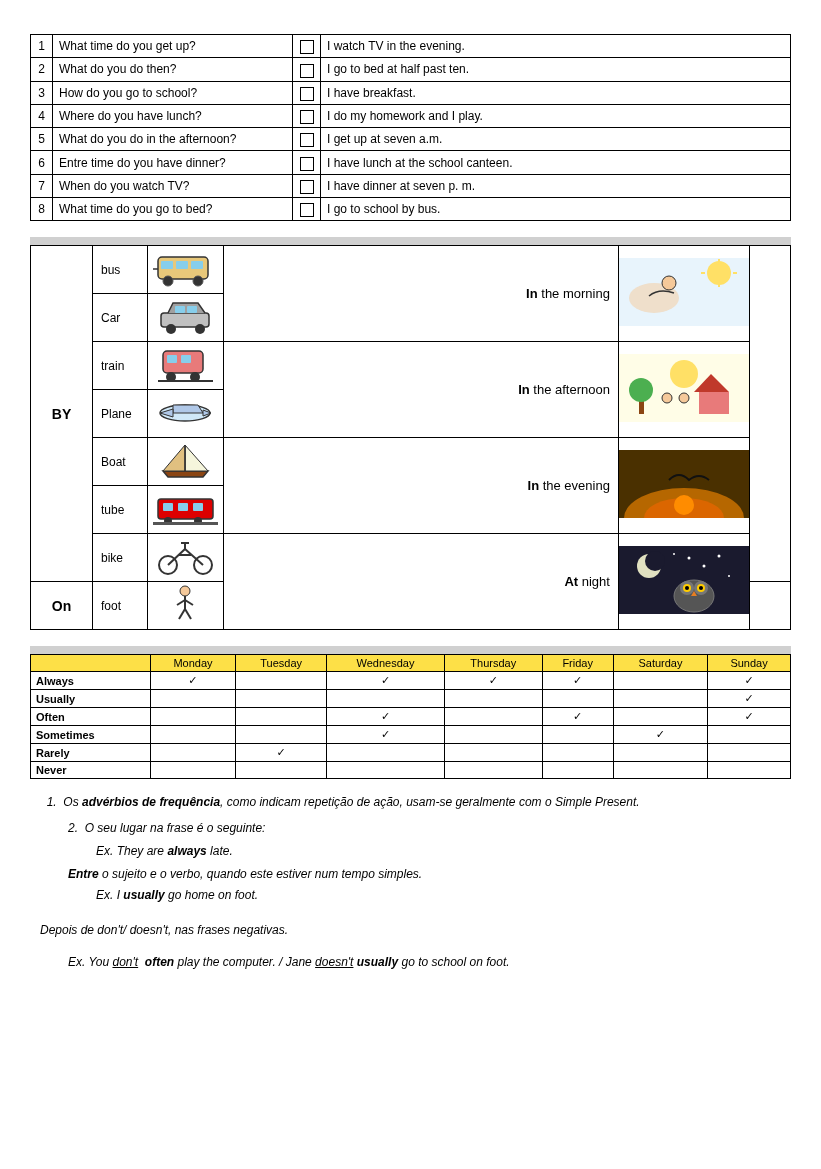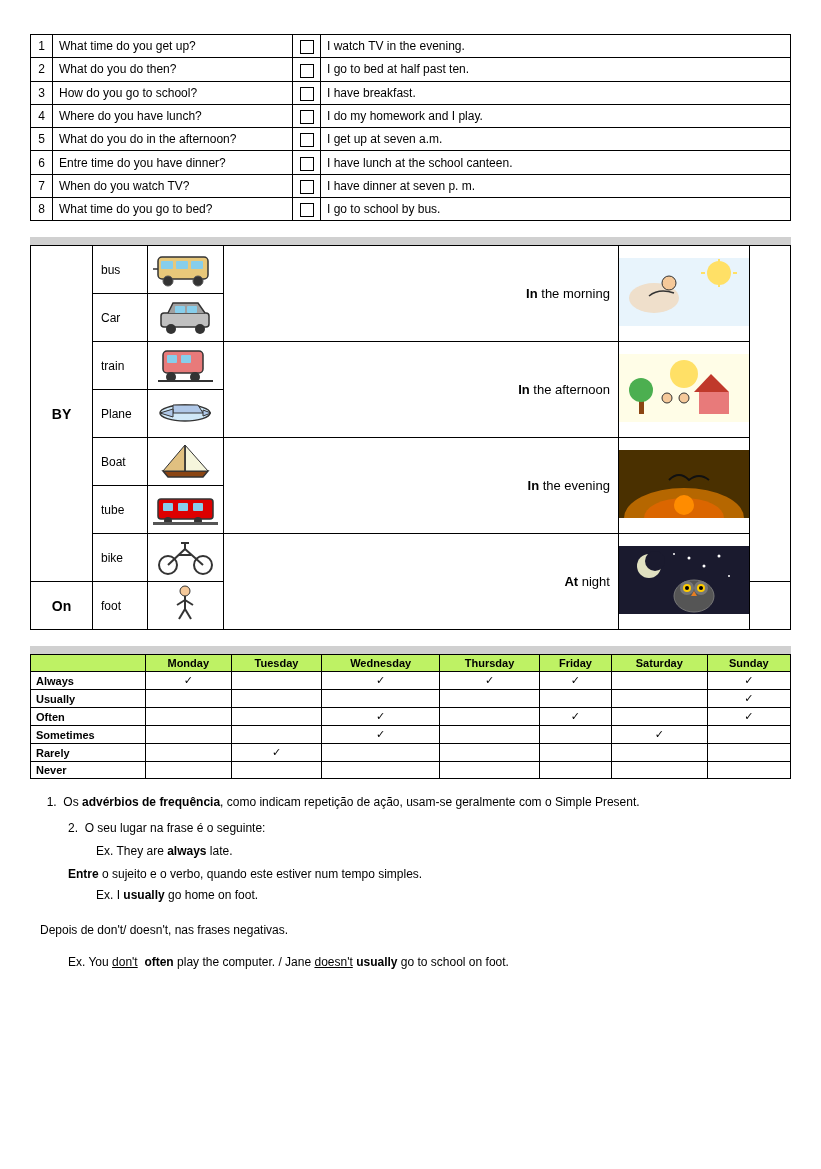--- a/index.html
+++ b/index.html
@@ -114,37 +114,37 @@
       border-collapse: collapse;
       margin-bottom: 14px;
     }
     .adverbs-table th, .adverbs-table td {
       border: 1px solid #000;
       padding: 2px 5px;
       text-align: center;
       font-size: 11px;
     }
     .adverbs-table th {
-      font-weight: bold;
-      background: #bef264;
+      font-weight: normal;
+      background: #fde047;
     }
     .adverbs-table td.adverb-label {
       text-align: left;
       font-weight: bold;
       font-size: 11px;
     }
     .adverbs-table td.adverb-label.bold { font-weight: bold; }
 
     
     .notes {
       font-size: 12px;
       line-height: 1.6;
       padding: 0 10px;
     }
-    .notes p { margin-bottom: 4px; }
+    .notes p { margin-bottom: 4px; font-style: italic; }
 
     .checkbox-square {
       display: inline-block;
       width: 14px;
       height: 14px;
       border: 1.5px solid #000;
       vertical-align: middle;
     }
   </style>
 </head>

